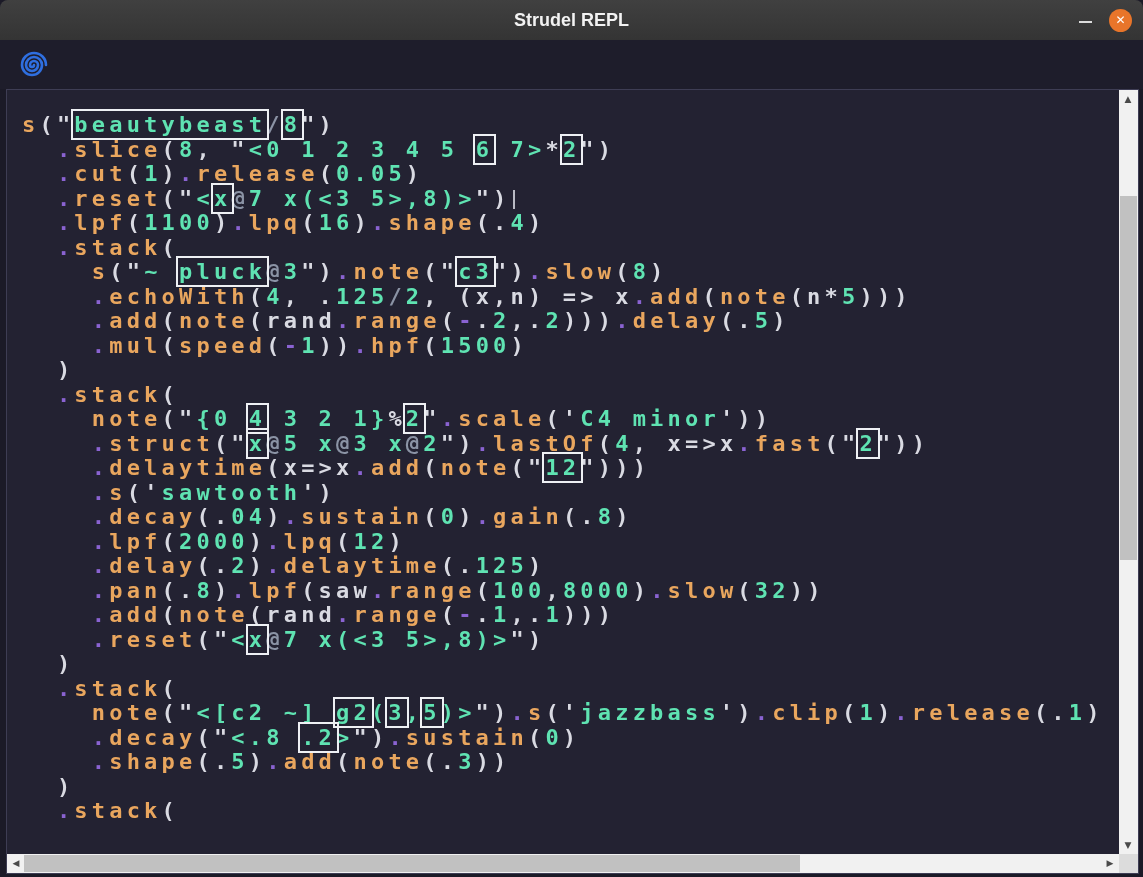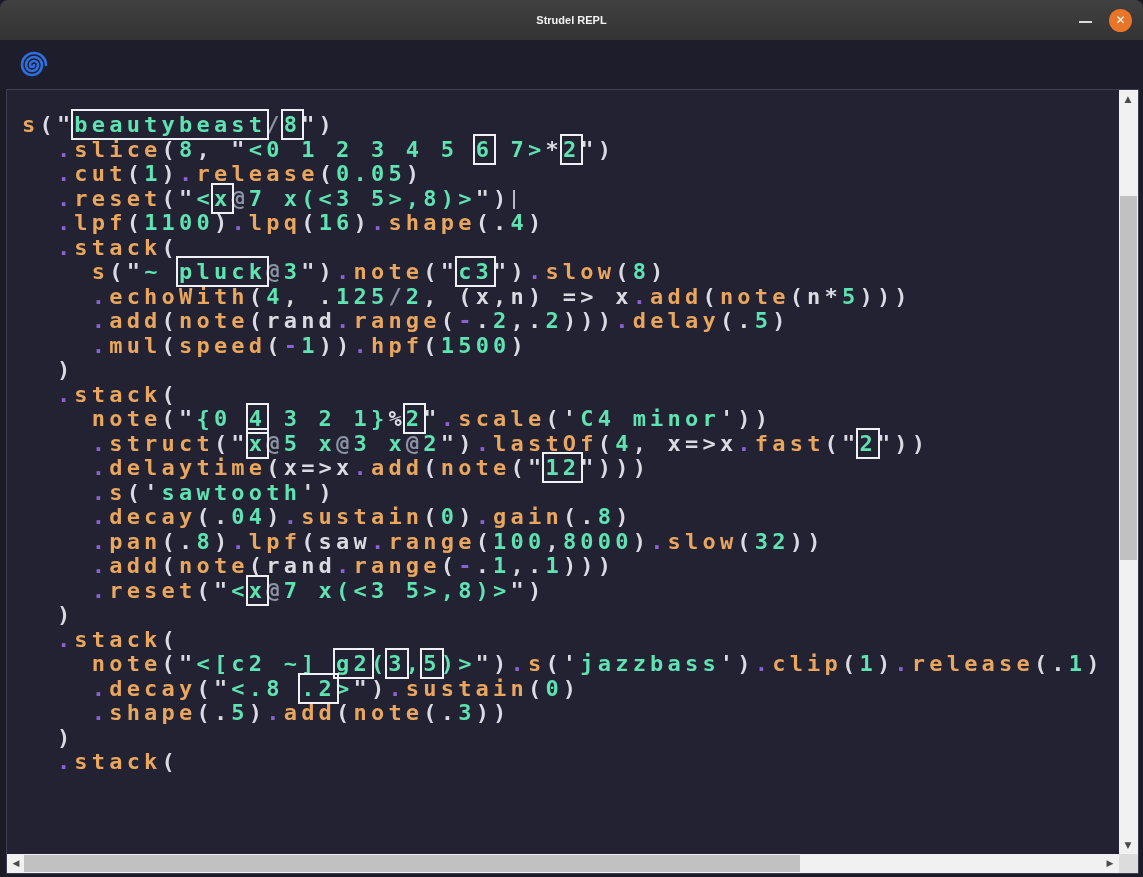--- a/index.html
+++ b/index.html
@@ -10,21 +10,21 @@
   
   .titlebar{
     position:absolute;top:0;left:0;right:0;height:40px;
     background:linear-gradient(#404040,#343434);
     border-radius:8px 8px 0 0;
     border-bottom:1px solid #262626;
   }
   .title{
     position:absolute;left:0;right:0;top:0;height:40px;
     line-height:40px;text-align:center;
-    color:#f2f2f2;font-size:11px;font-weight:bold;
+    color:#f2f2f2;font-size:18px;font-weight:bold;
   }
   .min-btn{
     position:absolute;right:46px;top:0;width:22px;height:40px;cursor:pointer;
   }
   .min-dash{
     position:absolute;left:4px;top:21px;width:13px;height:2px;background:#dcdcdc;
   }
   .close-btn{
     position:absolute;right:11px;top:9px;width:23px;height:23px;border-radius:50%;
     background:#e8752a;color:#ffffff;text-align:center;line-height:23px;
@@ -115,20 +115,22 @@
         <div class="code-line">    <span class="tk-op">.</span><span class="tk-fn">echoWith</span><span class="tk-pun">(</span><span class="tk-num">4</span><span class="tk-pun">, .</span><span class="tk-num">125</span><span class="tk-gr">/</span><span class="tk-num">2</span><span class="tk-pun">, (x,n) =&gt; x</span><span class="tk-op">.</span><span class="tk-fn">add</span><span class="tk-pun">(</span><span class="tk-fn">note</span><span class="tk-pun">(n*</span><span class="tk-num">5</span><span class="tk-pun">)))</span></div>
         <div class="code-line">    <span class="tk-op">.</span><span class="tk-fn">add</span><span class="tk-pun">(</span><span class="tk-fn">note</span><span class="tk-pun">(rand</span><span class="tk-op">.</span><span class="tk-fn">range</span><span class="tk-pun">(</span><span class="tk-op">-</span><span class="tk-pun">.</span><span class="tk-num">2</span><span class="tk-pun">,.</span><span class="tk-num">2</span><span class="tk-pun">)))</span><span class="tk-op">.</span><span class="tk-fn">delay</span><span class="tk-pun">(.</span><span class="tk-num">5</span><span class="tk-pun">)</span></div>
         <div class="code-line">    <span class="tk-op">.</span><span class="tk-fn">mul</span><span class="tk-pun">(</span><span class="tk-fn">speed</span><span class="tk-pun">(</span><span class="tk-op">-</span><span class="tk-num">1</span><span class="tk-pun">))</span><span class="tk-op">.</span><span class="tk-fn">hpf</span><span class="tk-pun">(</span><span class="tk-num">1500</span><span class="tk-pun">)</span></div>
         <div class="code-line">  <span class="tk-pun">)</span></div>
         <div class="code-line">  <span class="tk-op">.</span><span class="tk-fn">stack</span><span class="tk-pun">(</span></div>
         <div class="code-line">    <span class="tk-fn">note</span><span class="tk-pun">("</span><span class="tk-num">{0 </span><span class="tk-num boxed">4</span><span class="tk-num"> 3 2 1}</span><span class="tk-pun">%</span><span class="tk-num boxed">2</span><span class="tk-pun">"</span><span class="tk-op">.</span><span class="tk-fn">scale</span><span class="tk-pun">('</span><span class="tk-num">C4 minor</span><span class="tk-pun">'))</span></div>
         <div class="code-line">    <span class="tk-op">.</span><span class="tk-fn">struct</span><span class="tk-pun">("</span><span class="tk-num boxed">x</span><span class="tk-gr">@</span><span class="tk-num">5</span><span class="tk-num"> x</span><span class="tk-gr">@</span><span class="tk-num">3</span><span class="tk-num"> x</span><span class="tk-gr">@</span><span class="tk-num">2</span><span class="tk-pun">")</span><span class="tk-op">.</span><span class="tk-fn">lastOf</span><span class="tk-pun">(</span><span class="tk-num">4</span><span class="tk-pun">, x=&gt;x</span><span class="tk-op">.</span><span class="tk-fn">fast</span><span class="tk-pun">("</span><span class="tk-num boxed">2</span><span class="tk-pun">"))</span></div>
         <div class="code-line">    <span class="tk-op">.</span><span class="tk-fn">delaytime</span><span class="tk-pun">(x=&gt;x</span><span class="tk-op">.</span><span class="tk-fn">add</span><span class="tk-pun">(</span><span class="tk-fn">note</span><span class="tk-pun">("</span><span class="tk-num boxed">12</span><span class="tk-pun">")))</span></div>
         <div class="code-line">    <span class="tk-op">.</span><span class="tk-fn">s</span><span class="tk-pun">('</span><span class="tk-num">sawtooth</span><span class="tk-pun">')</span></div>
         <div class="code-line">    <span class="tk-op">.</span><span class="tk-fn">decay</span><span class="tk-pun">(.</span><span class="tk-num">04</span><span class="tk-pun">)</span><span class="tk-op">.</span><span class="tk-fn">sustain</span><span class="tk-pun">(</span><span class="tk-num">0</span><span class="tk-pun">)</span><span class="tk-op">.</span><span class="tk-fn">gain</span><span class="tk-pun">(.</span><span class="tk-num">8</span><span class="tk-pun">)</span></div>
+        <div class="code-line">    <span class="tk-op">.</span><span class="tk-fn">lpf</span><span class="tk-pun">(</span><span class="tk-num">2000</span><span class="tk-pun">)</span><span class="tk-op">.</span><span class="tk-fn">lpq</span><span class="tk-pun">(</span><span class="tk-num">12</span><span class="tk-pun">)</span></div>
+        <div class="code-line">    <span class="tk-op">.</span><span class="tk-fn">delay</span><span class="tk-pun">(.</span><span class="tk-num">2</span><span class="tk-pun">)</span><span class="tk-op">.</span><span class="tk-fn">delaytime</span><span class="tk-pun">(.</span><span class="tk-num">125</span><span class="tk-pun">)</span></div>
         <div class="code-line">    <span class="tk-op">.</span><span class="tk-fn">pan</span><span class="tk-pun">(.</span><span class="tk-num">8</span><span class="tk-pun">)</span><span class="tk-op">.</span><span class="tk-fn">lpf</span><span class="tk-pun">(saw</span><span class="tk-op">.</span><span class="tk-fn">range</span><span class="tk-pun">(</span><span class="tk-num">100</span><span class="tk-pun">,</span><span class="tk-num">8000</span><span class="tk-pun">)</span><span class="tk-op">.</span><span class="tk-fn">slow</span><span class="tk-pun">(</span><span class="tk-num">32</span><span class="tk-pun">))</span></div>
         <div class="code-line">    <span class="tk-op">.</span><span class="tk-fn">add</span><span class="tk-pun">(</span><span class="tk-fn">note</span><span class="tk-pun">(rand</span><span class="tk-op">.</span><span class="tk-fn">range</span><span class="tk-pun">(</span><span class="tk-op">-</span><span class="tk-pun">.</span><span class="tk-num">1</span><span class="tk-pun">,.</span><span class="tk-num">1</span><span class="tk-pun">)))</span></div>
         <div class="code-line">    <span class="tk-op">.</span><span class="tk-fn">reset</span><span class="tk-pun">("</span><span class="tk-num">&lt;</span><span class="tk-num boxed">x</span><span class="tk-gr">@</span><span class="tk-num">7 x(&lt;3 5&gt;,8)&gt;</span><span class="tk-pun">")</span></div>
         <div class="code-line">  <span class="tk-pun">)</span></div>
         <div class="code-line">  <span class="tk-op">.</span><span class="tk-fn">stack</span><span class="tk-pun">(</span></div>
         <div class="code-line">    <span class="tk-fn">note</span><span class="tk-pun">("</span><span class="tk-num">&lt;[c2 ~] </span><span class="tk-num boxed">g2</span><span class="tk-num">(</span><span class="tk-num boxed">3</span><span class="tk-num">,</span><span class="tk-num boxed">5</span><span class="tk-num">)&gt;</span><span class="tk-pun">")</span><span class="tk-op">.</span><span class="tk-fn">s</span><span class="tk-pun">('</span><span class="tk-num">jazzbass</span><span class="tk-pun">')</span><span class="tk-op">.</span><span class="tk-fn">clip</span><span class="tk-pun">(</span><span class="tk-num">1</span><span class="tk-pun">)</span><span class="tk-op">.</span><span class="tk-fn">release</span><span class="tk-pun">(.</span><span class="tk-num">1</span><span class="tk-pun">)</span></div>
         <div class="code-line">    <span class="tk-op">.</span><span class="tk-fn">decay</span><span class="tk-pun">("</span><span class="tk-num">&lt;.8 </span><span class="tk-num boxed">.2</span><span class="tk-num">&gt;</span><span class="tk-pun">")</span><span class="tk-op">.</span><span class="tk-fn">sustain</span><span class="tk-pun">(</span><span class="tk-num">0</span><span class="tk-pun">)</span></div>
         <div class="code-line">    <span class="tk-op">.</span><span class="tk-fn">shape</span><span class="tk-pun">(.</span><span class="tk-num">5</span><span class="tk-pun">)</span><span class="tk-op">.</span><span class="tk-fn">add</span><span class="tk-pun">(</span><span class="tk-fn">note</span><span class="tk-pun">(.</span><span class="tk-num">3</span><span class="tk-pun">))</span></div>
         <div class="code-line">  <span class="tk-pun">)</span></div>
         <div class="code-line">  <span class="tk-op">.</span><span class="tk-fn">stack</span><span class="tk-pun">(</span></div>

